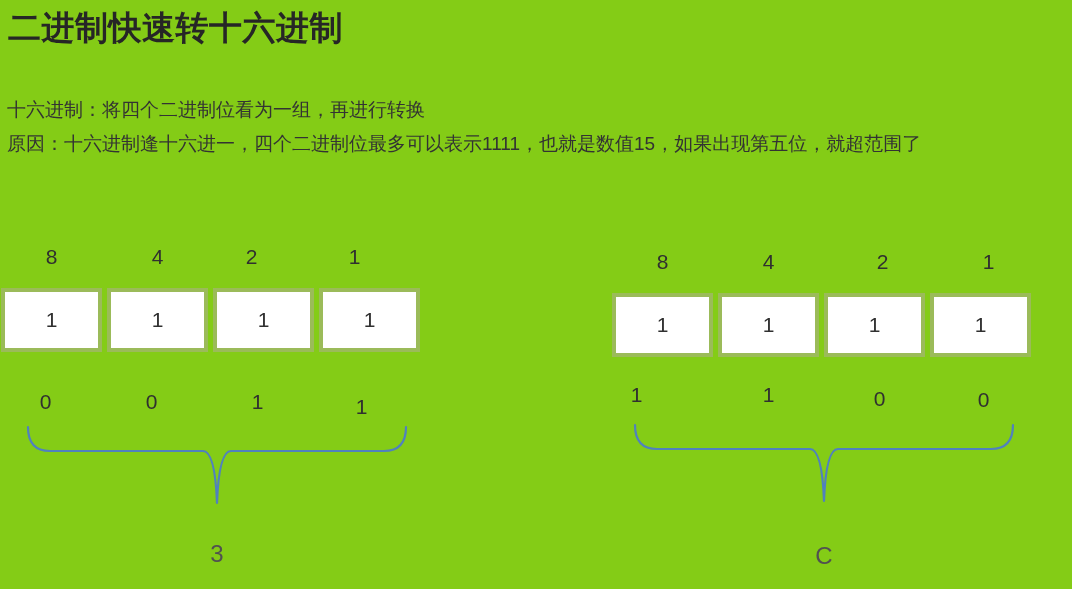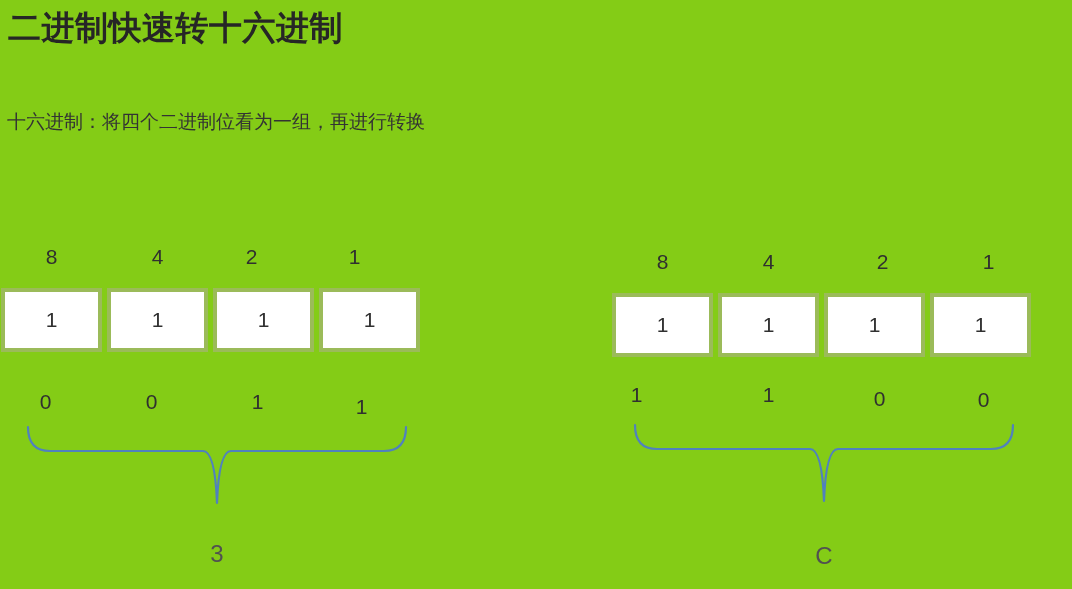--- a/index.html
+++ b/index.html
@@ -24,21 +24,21 @@
   }
   .line {
     position: absolute;
     left: 7px;
     margin: 0;
     font-size: 19px;
     line-height: 27px;
     color: var(--body-text, #333333);
     white-space: nowrap;
   }
-  .l1 { top: 108px; }
+  .l1 { top: 96px; }
   .l2 { top: 130px; }
   .l3 { top: 186px; }
 
   .diagram { position: absolute; width: 440px; height: 349px; }
   #diag-left  { left: 1px;   top: 240px; }
   #diag-right { left: 612px; top: 245px; }
 
   .row { position: absolute; left: 0; display: flex; gap: 5px; }
   .weights { top: 5px; }
   .weights span, .digits span {
@@ -100,20 +100,21 @@
   #diag-right .result { left: 21px; top: 297px; }
 </style>
 </head>
 <body>
 
 <div class="page">
 
   <h1 class="doc-title">二进制快速转十六进制</h1>
 
   <p class="line l1">十六进制：将四个二进制位看为一组，再进行转换</p>
+  <p class="line l2">原因：十六进制逢十六进一，四个二进制位最多可以表示1111，也就是数值15，如果出现第五位，就超范围了</p>
 
   <div class="diagram" id="diag-left">
     <div class="row weights">
       <span>8</span>
       <span>4</span>
       <span>2</span>
       <span>1</span>
     </div>
     <div class="row boxes">
       <div class="box">

